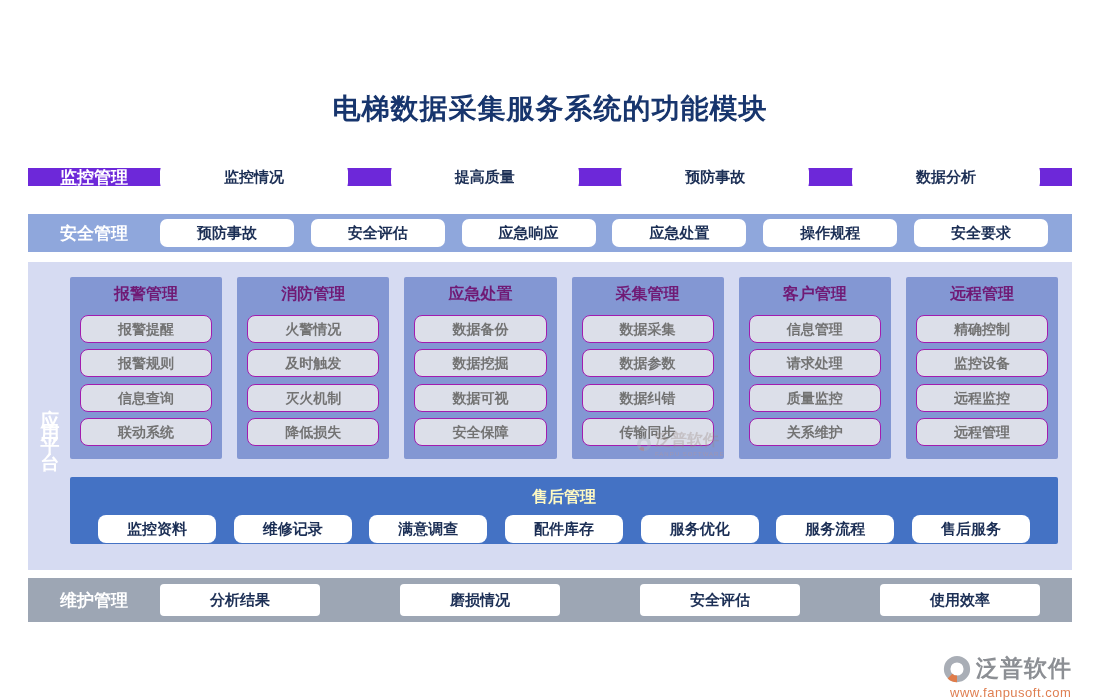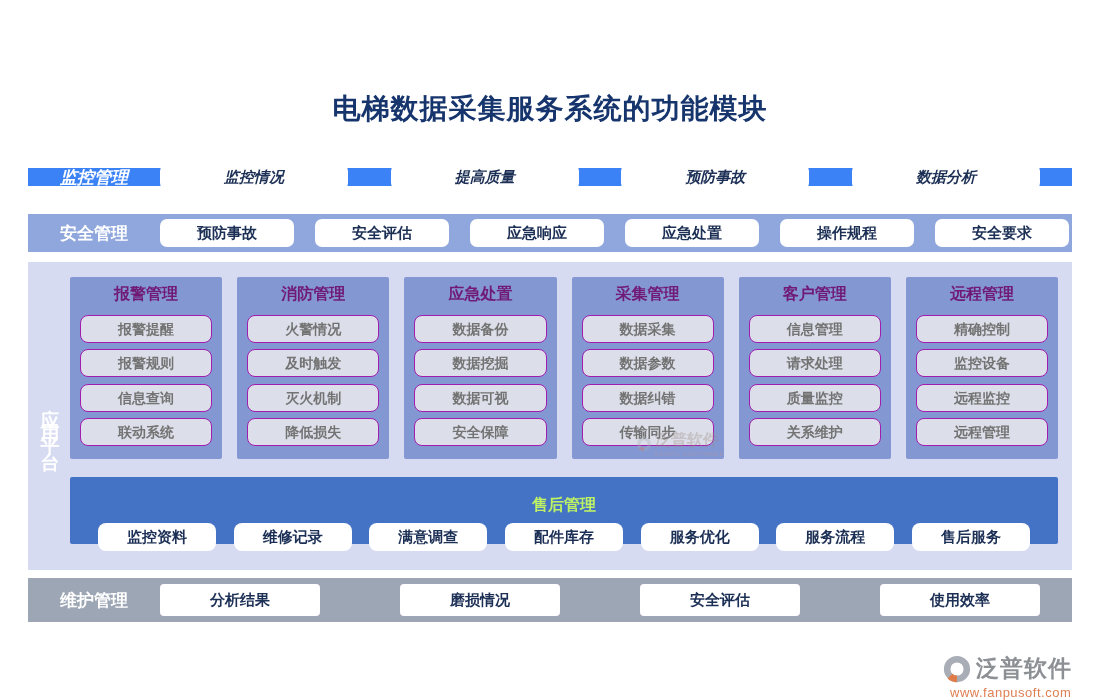--- a/index.html
+++ b/index.html
@@ -10,29 +10,29 @@
   .title {
     position: absolute; top: 90px; left: 0; width: 100%; margin: 0;
     text-align: center; font-size: 28px; font-weight: bold; color: #17356d;
     letter-spacing: 1px;
   }
   
   .band {
     position: absolute; left: 28px; width: 1044px; box-sizing: border-box;
     display: flex; align-items: center;
   }
-  .band-monitor { top: 168px; height: 18px; background: #3b82f6; font-style: italic; }
+  .band-monitor { top: 168px; height: 18px; background: #6d28d9; }
   .band-safety { top: 214px; height: 38px; background: #8fa7dc; }
   .band-maintenance { top: 578px; height: 44px; background: #9da6b4; }
   .band-label {
     flex: none; width: 132px; text-align: center;
     color: #ffffff; font-weight: bold; font-size: 17px;
   }
   .band-items {
-    flex: 1; display: flex; align-items: center; justify-content: space-between; gap: 21px;
+    flex: 1; display: flex; align-items: center; justify-content: space-between;
   }
   .band-monitor .band-items { padding-right: 32px; }
   .band-safety  .band-items { padding-right: 24px; }
   .band-maintenance .band-items { padding-right: 32px; }
   .pill {
     background: #ffffff; border-radius: 7px; text-align: center;
     color: #1c2f55; font-weight: bold; font-size: 15px; flex: none;
   }
   .band-monitor .pill { width: 188px; height: 26px; line-height: 26px; }
   .band-safety  .pill { width: 134px; height: 28px; line-height: 28px; }
@@ -68,22 +68,22 @@
   .column-item {
     background: #dcdfe9; border: 1px solid #a21caf; border-radius: 8px;
     height: 26px; line-height: 26px; text-align: center;
     font-size: 14px; font-weight: bold; color: #737373;
   }
   .after-sales {
     position: absolute; left: 42px; top: 215px; width: 988px; height: 67px;
     background: #4472c4; border-radius: 2px;
   }
   .after-sales-header {
-    text-align: center; color: #bef264; font-weight: bold; font-size: 16px;
-    padding-top: 18px;
+    text-align: center; color: #fef9c3; font-weight: bold; font-size: 16px;
+    padding-top: 10px;
   }
   .after-sales-items {
     display: flex; justify-content: space-between; padding: 7px 28px 0;
   }
   .after-sales .pill { width: 118px; height: 28px; line-height: 28px; border-radius: 8px; }
 
   
   .watermark {
     position: absolute; left: 608px; top: 168px; opacity: 0.35;
     display: flex; align-items: center; gap: 3px; pointer-events: none;

